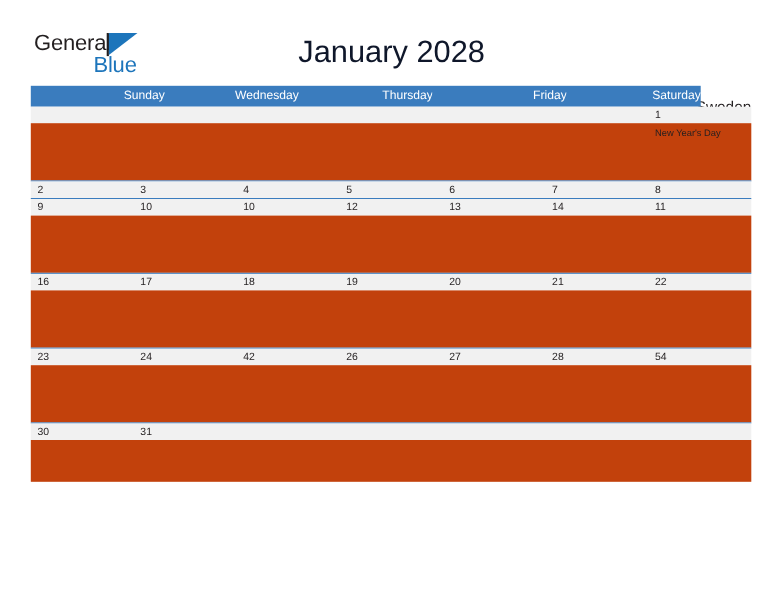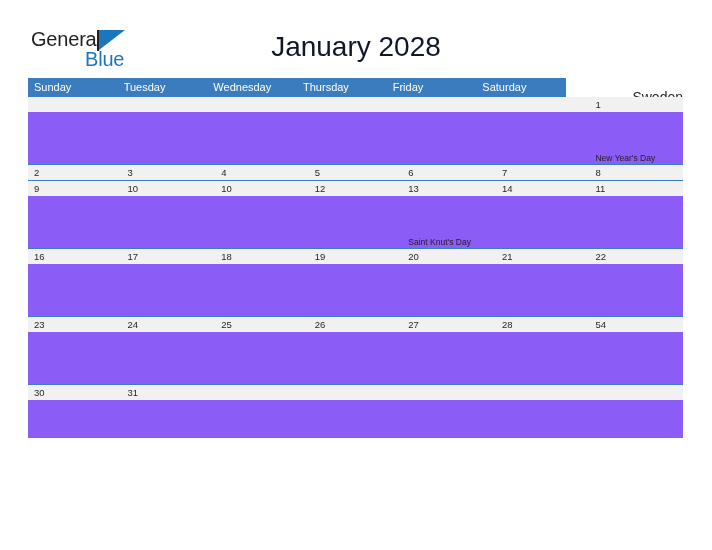--- a/index.html
+++ b/index.html
@@ -97,23 +97,24 @@
 
   
   .grid {
     position: absolute;
     left: 28px;
     top: 78px;
     width: 655px;
   }
   .dow-row {
     display: flex;
-    width: 538px;
+    width: 609px;
     height: 19px;
     background: #3a7cbe;
+    text-align: right;
   }
   .dow-cell {
     flex: 1 1 0;
     color: #ffffff;
     font-size: 11px;
     line-height: 19px;
     padding-left: 6px;
     box-sizing: border-box;
     white-space: nowrap;
     overflow: hidden;
@@ -126,22 +127,21 @@
   .week-row .numbers {
     display: flex;
     width: 655px;
     height: 15px;
     background: #f1f1f1;
   }
   .week-row .bodies {
     display: flex;
     width: 655px;
     height: 52px;
-    background: #8b5cf6;
-    align-items: flex-end;
+    background: #c2410c;
   }
   .week-row.short .bodies {
     height: 38px;
   }
   .week-row .rule {
     width: 655px;
     height: 1px;
     background: #3a7cbe;
   }
   .num-cell {
@@ -184,21 +184,20 @@
 
     <div class="cal-title">January 2028</div>
 
     <div class="country">Sweden</div>
   </div>
 
   <div class="grid">
 
     <div class="dow-row">
       <div class="dow-cell">Sunday</div>
-      <div class="dow-cell">Tuesday</div>
       <div class="dow-cell">Wednesday</div>
       <div class="dow-cell">Thursday</div>
       <div class="dow-cell">Friday</div>
       <div class="dow-cell">Saturday</div>
     </div>
 
     <div class="week-row">
       <div class="numbers">
         <div class="num-cell"></div>
         <div class="num-cell"></div>
@@ -264,23 +263,20 @@
         <div class="body-cell">
             <span class="evt"></span>
           </div>
         <div class="body-cell">
             <span class="evt"></span>
           </div>
         <div class="body-cell">
             <span class="evt"></span>
           </div>
         <div class="body-cell">
-            <span class="evt">Saint Knut's Day</span>
-          </div>
-        <div class="body-cell">
             <span class="evt"></span>
           </div>
         <div class="body-cell">
             <span class="evt"></span>
           </div>
       </div>
       <div class="rule"></div>
     </div>
 
     <div class="week-row">
@@ -316,21 +312,21 @@
             <span class="evt"></span>
           </div>
       </div>
       <div class="rule"></div>
     </div>
 
     <div class="week-row">
       <div class="numbers">
         <div class="num-cell">23</div>
         <div class="num-cell">24</div>
-        <div class="num-cell">25</div>
+        <div class="num-cell">42</div>
         <div class="num-cell">26</div>
         <div class="num-cell">27</div>
         <div class="num-cell">28</div>
         <div class="num-cell">54</div>
       </div>
       <div class="bodies">
         <div class="body-cell">
             <span class="evt"></span>
           </div>
         <div class="body-cell">

